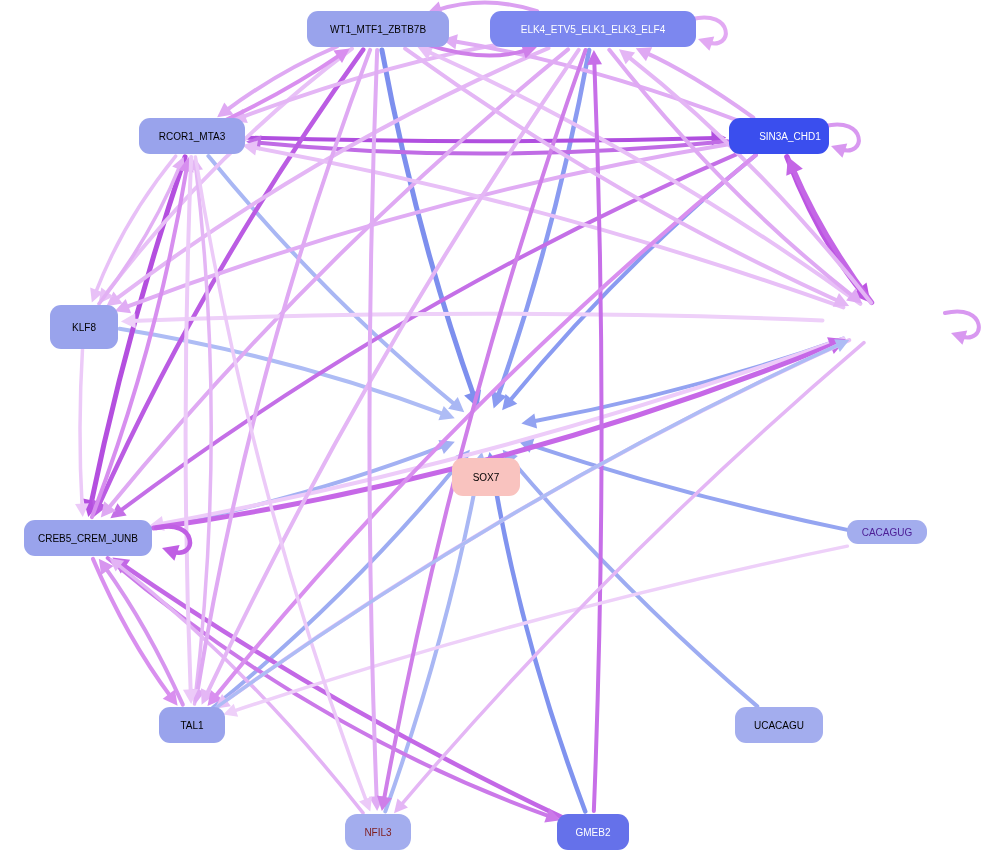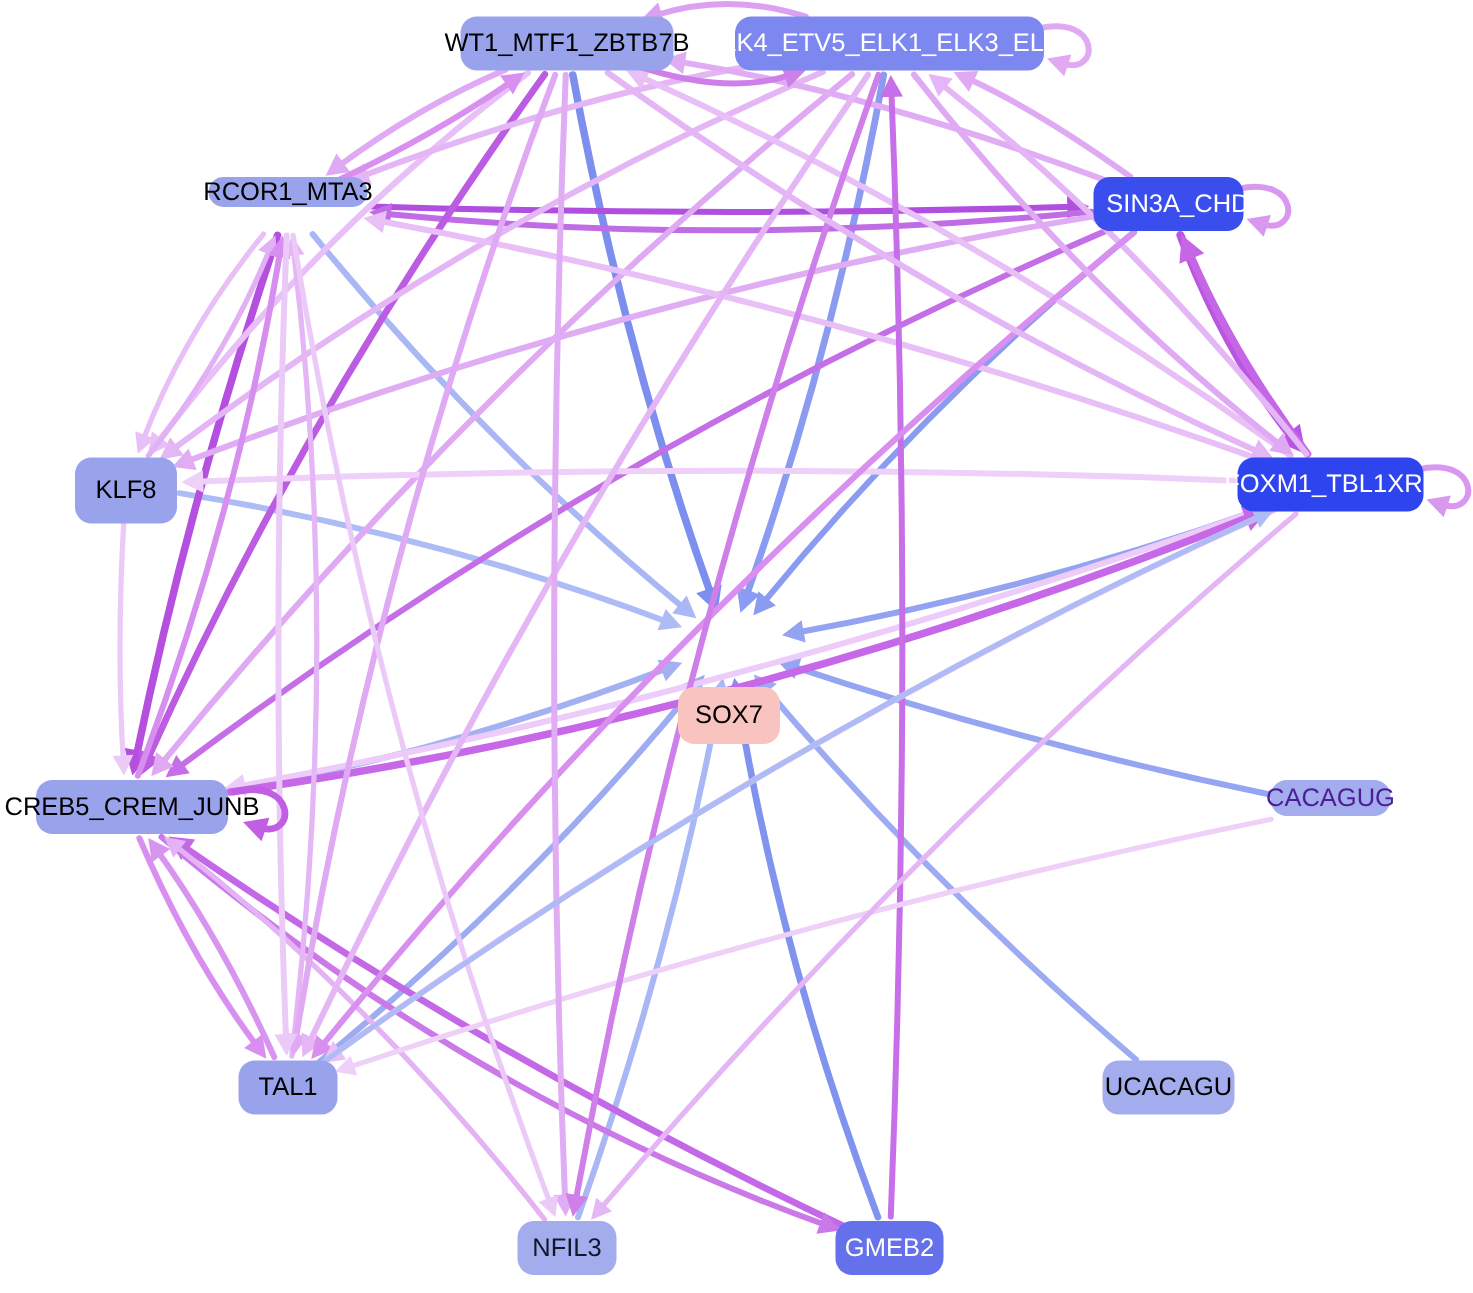--- a/index.html
+++ b/index.html
@@ -3,21 +3,21 @@
 <meta charset="utf-8">
 <style>
   html,body{margin:0;padding:0;background:#ffffff;}
   .canvas{
     position:relative;width:982px;height:862px;background:#ffffff;overflow:hidden;
     font-family:"Liberation Sans",sans-serif;
   }
   .edge-layer{position:absolute;left:0;top:0;}
   .node{
     position:absolute;display:flex;align-items:center;justify-content:center;
-    border-radius:11px;font-size:17px;white-space:nowrap;box-sizing:border-box;
+    border-radius:11px;font-size:10px;white-space:nowrap;box-sizing:border-box;
     cursor:default;user-select:none;
   }
   .node span{pointer-events:none;}
 </style>
 </head>
 <body>
 
 <div class="canvas">
   <svg class="edge-layer" width="982" height="862">
       <path d="M 381.8866308565181 49.971015069337 Q 415.96 233.82 474.31561646622214 397.27238204373873" stroke="#7d8fee" stroke-width="5" fill="none" stroke-linecap="round"></path>
@@ -149,46 +149,43 @@
       <path d="M 156 528 C 198 518 198 560 172.4924372764387 551.4974790921462" stroke="#c05fe4" stroke-width="4.5" fill="none" stroke-linecap="round"></path>
       <polygon points="162,548 179.61388656713785,545.1223273292468 174.36450565125836,560.8704700768852" fill="#c05fe4"></polygon>
     </svg>
 
   <div class="node" style="left: 307px; top: 11px; width: 142px; height: 36px; background: rgb(153, 163, 236); color: rgb(0, 0, 0);">
       <span>WT1_MTF1_ZBTB7B</span>
     </div>
   <div class="node" style="left: 490px; top: 11px; width: 206px; height: 36px; background: rgb(124, 135, 239); color: rgb(255, 255, 255);">
       <span>ELK4_ETV5_ELK1_ELK3_ELF4</span>
     </div>
-  <div class="node" style="left: 139px; top: 118px; width: 106px; height: 20px; background: rgb(153, 163, 236); color: rgb(0, 0, 0);">
+  <div class="node" style="left: 139px; top: 118px; width: 106px; height: 36px; background: rgb(153, 163, 236); color: rgb(0, 0, 0);">
       <span>RCOR1_MTA3</span>
     </div>
   <div class="node" style="left: 729px; top: 118px; width: 100px; height: 36px; background: rgb(58, 78, 238); color: rgb(255, 255, 255); padding-left: 22px;">
       <span>SIN3A_CHD1</span>
     </div>
   <div class="node" style="left: 50px; top: 305px; width: 68px; height: 44px; background: rgb(153, 163, 236); color: #000000;">
       <span>KLF8</span>
-    </div>
-  <div class="node" style="left: 825px; top: 305px; width: 124px; height: 36px; background: rgb(46, 68, 238); color: rgb(255, 255, 255);">
-      <span>FOXM1_TBL1XR1</span>
     </div>
   <div class="node" style="left: 452px; top: 411px; width: 68px; height: 38px; background: rgb(249, 195, 191); color: rgb(0, 0, 0); margin-top: 47px;">
       <span>SOX7</span>
     </div>
   <div class="node" style="left: 24px; top: 520px; width: 128px; height: 36px; background: rgb(153, 163, 236); color: rgb(0, 0, 0);">
       <span>CREB5_CREM_JUNB</span>
     </div>
   <div class="node" style="left: 847px; top: 520px; width: 80px; height: 24px; background: rgb(163, 173, 238); color: #4c1d95;">
       <span>CACAGUG</span>
     </div>
   <div class="node" style="left: 159px; top: 707px; width: 66px; height: 36px; background: rgb(153, 163, 236); color: rgb(0, 0, 0);">
       <span>TAL1</span>
     </div>
   <div class="node" style="left: 735px; top: 707px; width: 88px; height: 36px; background: rgb(163, 173, 238); color: rgb(0, 0, 0);">
       <span>UCACAGU</span>
     </div>
-  <div class="node" style="left: 345px; top: 814px; width: 66px; height: 36px; background: rgb(163, 173, 238); color: #0f172a;">
+  <div class="node" style="left: 345px; top: 814px; width: 66px; height: 36px; background: rgb(163, 173, 238); color: #7f1d1d; border-radius: 12px;">
       <span>NFIL3</span>
     </div>
   <div class="node" style="left: 557px; top: 814px; width: 72px; height: 36px; background: rgb(101, 113, 234); color: #ffffff;">
       <span>GMEB2</span>
     </div>
 </div>
 
 </body></html>

